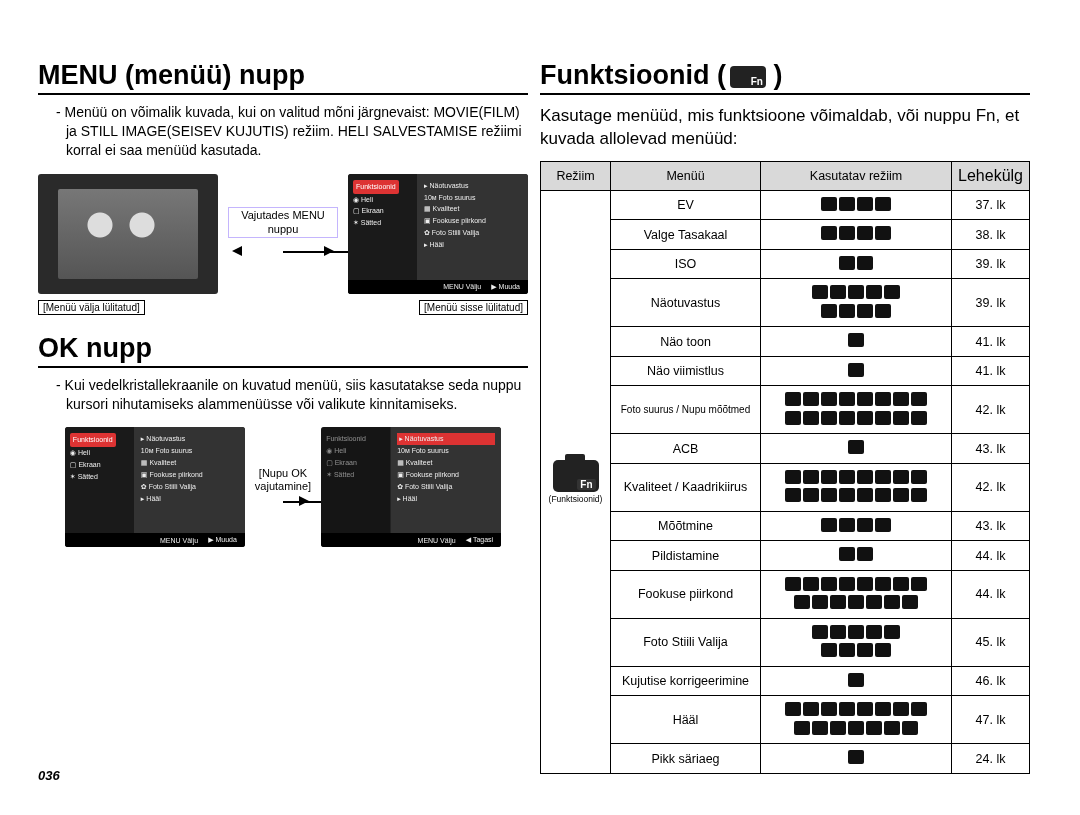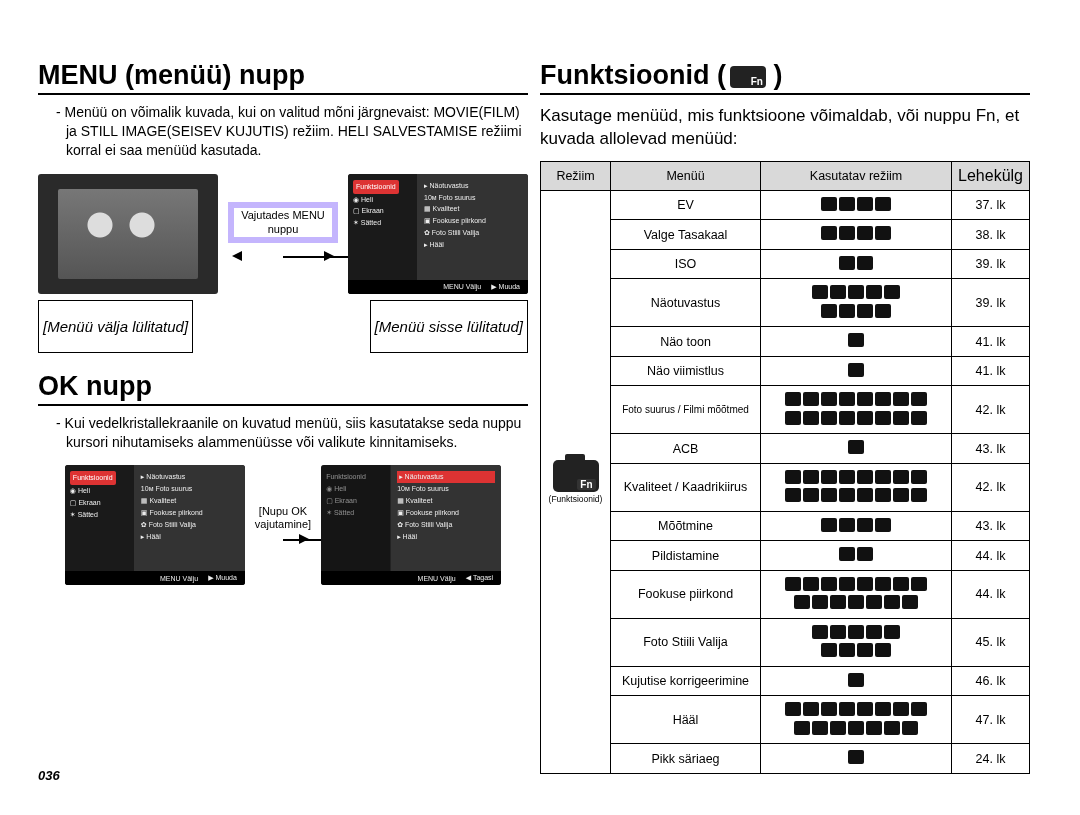--- a/index.html
+++ b/index.html
@@ -96,21 +96,21 @@
     position:absolute; bottom:0; left:0; right:0; height:14px;
     background:#000; display:flex; justify-content:flex-end;
     align-items:center; gap:10px; padding:0 8px; font-size:7px;
   }
   .caption-row{ display:flex; justify-content:space-between; margin-top:4px; font-size:11px; }
   .caption-row span{ display:inline-block; }
   .midlabel{
     font-size:11px; text-align:center; line-height:1.2;
   }
   .midlabel-box{
-    border:6px solid #c4b5fd; padding:1px 4px; display:inline-block; margin-bottom:4px;
+    border:1px solid #c4b5fd; padding:1px 4px; display:inline-block; margin-bottom:4px;
   }
   .arrow-lr{
     width:100px; height:14px; position:relative; margin:2px auto;
   }
   .arrow-lr::before, .arrow-lr::after{
     content:""; position:absolute; top:50%; height:2px; background:#000; width:100%;
   }
   .arrow-lr::after{ display:none; }
   .arrow-lr .head-l, .arrow-lr .head-r{
     position:absolute; top:50%; width:0; height:0; border-top:5px solid transparent; border-bottom:5px solid transparent;
@@ -152,21 +152,21 @@
     background:#333; padding:0 3px; border-radius:2px;
   }
   .mode-label{ font-size:8.5px; }
   .funk-h-icon{
     display:inline-block; width:36px; height:22px; background:#222; border-radius:4px; vertical-align:-4px; margin-left:4px; position:relative;
   }
   .funk-h-icon::after{ content:"Fn"; color:#fff; font-size:10px; position:absolute; right:3px; bottom:1px; }
   .pagefoot{
     position:absolute; bottom:32px; left:38px; font-size:13px; font-style:italic; font-weight:bold;
   }
-  .cap-box{ border:1px solid #000; padding:17px 4px; display:inline-block; font-size:15px;font-style:italic; }
+  .cap-box{ border:1px solid #000; padding:1px 4px; display:inline-block; font-size:10px; }
 </style>
 </head>
 <body>
 
 <div class="page">
 
   <div class="col">
     <h1>MENU (menüü) nupp</h1>
     <ul class="bullets">
       <li>Menüü on võimalik kuvada, kui on valitud mõni järgnevaist: MOVIE(FILM) ja STILL IMAGE(SEISEV KUJUTIS) režiim. HELI SALVESTAMISE režiimi korral ei saa menüüd kasutada.</li>
@@ -319,21 +319,21 @@
             <td class="menu">Näo toon</td>
             <td class="icons" style="line-height: 1;"><span class="ic"></span></td>
             <td class="pg">41. lk</td>
           </tr>
           <tr>
             <td class="menu">Näo viimistlus</td>
             <td class="icons" style="line-height: 1;"><span class="ic"></span></td>
             <td class="pg">41. lk</td>
           </tr>
           <tr>
-            <td class="menu" style="font-size: 10px;">Foto suurus / Filmi mõõtmed</td>
+            <td class="menu" style="font-size: 10px;">Foto suurus / Nupu mõõtmed</td>
             <td class="icons" style="line-height: 1;"><span class="ic"></span><span class="ic"></span><span class="ic"></span><span class="ic"></span><span class="ic"></span><span class="ic"></span><span class="ic"></span><span class="ic"></span><br><span class="ic"></span><span class="ic"></span><span class="ic"></span><span class="ic"></span><span class="ic"></span><span class="ic"></span><span class="ic"></span><span class="ic"></span></td>
             <td class="pg">42. lk</td>
           </tr>
           <tr>
             <td class="menu">ACB</td>
             <td class="icons" style="line-height: 1;"><span class="ic"></span></td>
             <td class="pg">43. lk</td>
           </tr>
           <tr>
             <td class="menu">Kvaliteet / Kaadrikiirus</td>

